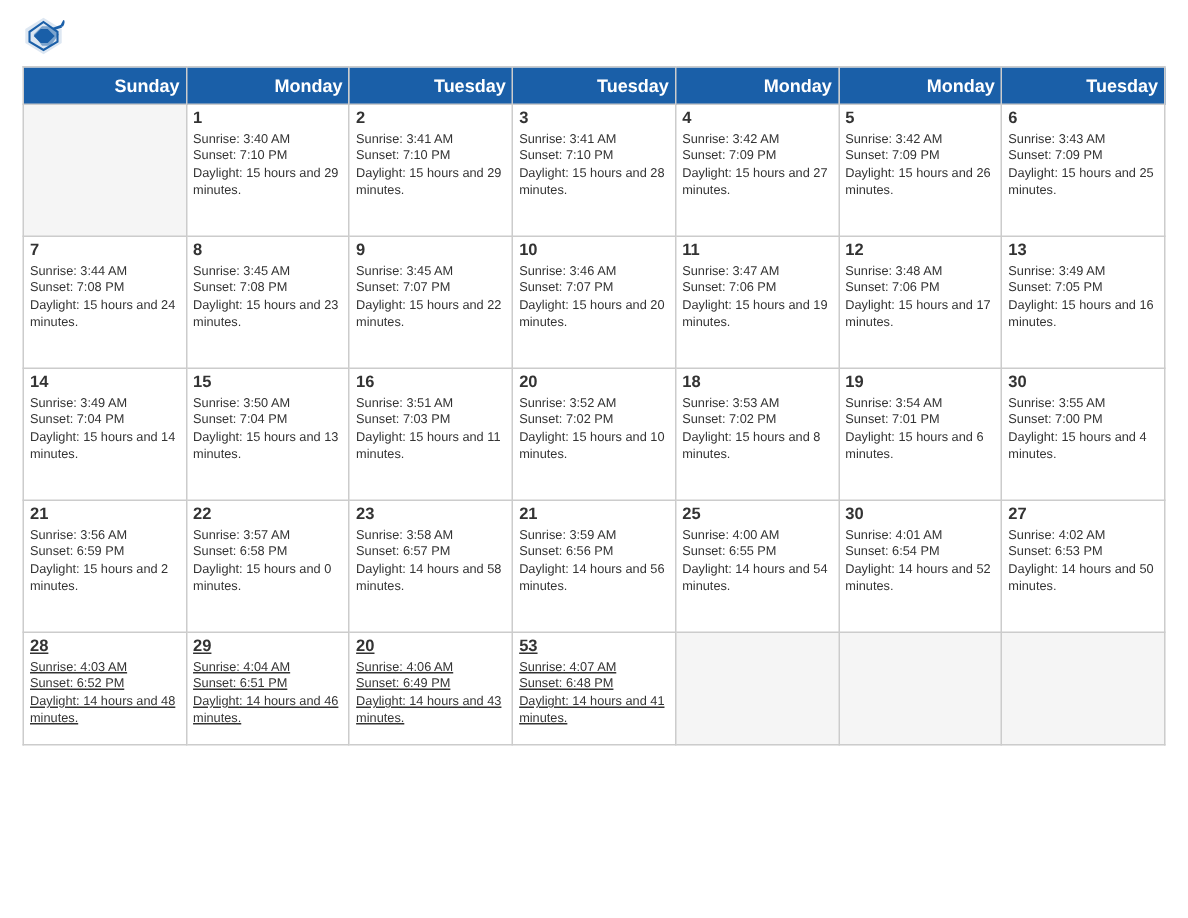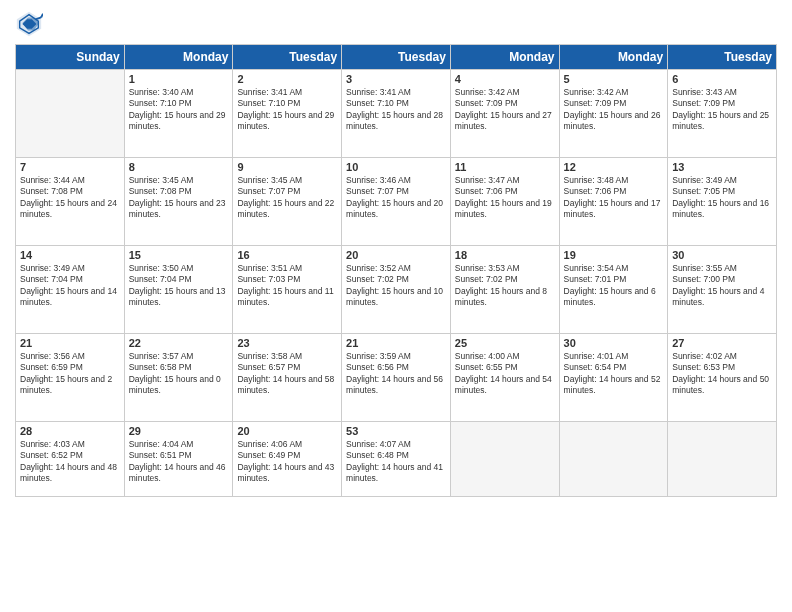--- a/index.html
+++ b/index.html
@@ -91,20 +91,21 @@
       display: block;
       margin-bottom: 2px;
     }
     .cell-info {
       font-size: 8.5px;
       line-height: 1.35;
       color: #333;
     }
     .last-row .cal-cell {
       height: 75px;
+      text-decoration: underline;
     }
   </style>
 </head>
 <body>
 
 <div class="page">
   <div class="header">
     <div class="logo">
       <svg class="logo-icon" viewBox="0 0 30 30">
         <polygon points="15,2 28,10 28,20 15,28 2,20 2,10" fill="#1a5fa8" opacity="0.15"></polygon>

